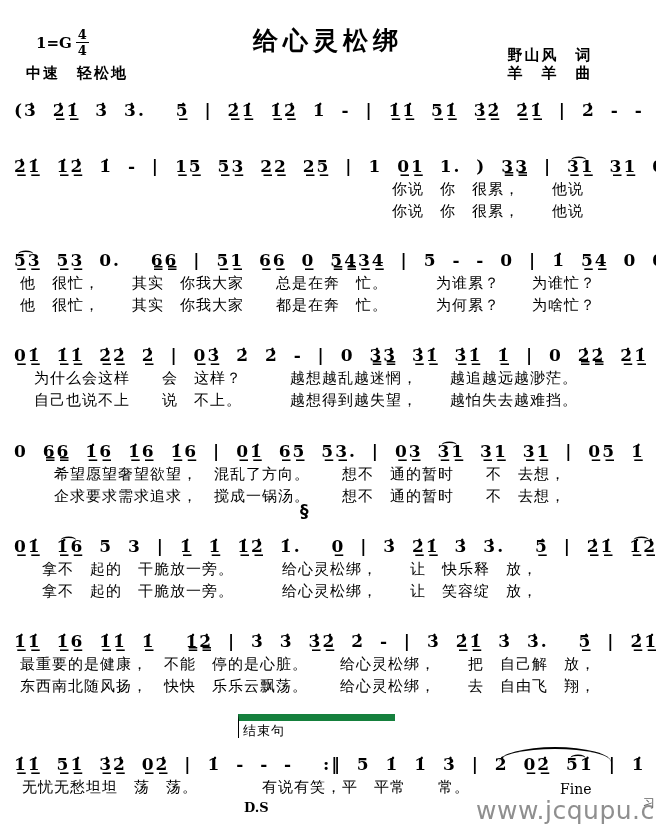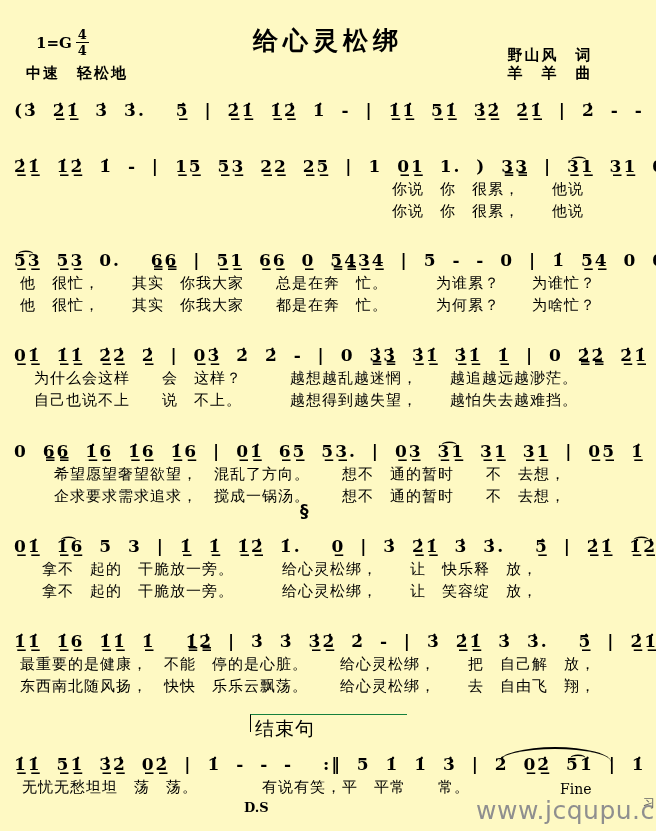--- a/index.html
+++ b/index.html
@@ -1,18 +1,18 @@
 <!DOCTYPE html>
 <html><head>
 <meta charset="utf-8">
 <style>
   html,body{margin:0;padding:0;background:#e9e9e9;}
   .sheet{
     position:relative;width:656px;height:831px;margin:0 auto;
-    background:#fef9c3;overflow:hidden;color:#000;
+    background:#ffffff;overflow:hidden;color:#000;
     font-family:"DejaVu Sans","Liberation Sans",sans-serif;
   }
   .abs{position:absolute;}
   
   .keysig{left:36px;top:28px;font-size:15px;font-weight:bold;display:flex;align-items:center;gap:4px;
           font-family:"DejaVu Serif","Liberation Serif",serif;}
   .meter{display:inline-flex;flex-direction:column;align-items:center;line-height:1;font-size:13px;}
   .meter .num{border-bottom:1px solid #000;padding:0 2px 1px;}
   .meter .den{padding-top:1px;}
   .title{left:0;top:24px;width:100%;text-align:center;font-size:25px;font-weight:bold;letter-spacing:5px;}
@@ -23,23 +23,23 @@
   
   .mline{left:14px;width:636px;}
   .notes{
     font-family:"DejaVu Serif","Liberation Serif",serif;
     font-size:17px;font-weight:bold;letter-spacing:2px;word-spacing:7px;
     white-space:pre;padding-top:6px;line-height:24px;
   }
   .lyric{font-size:15px;line-height:22px;white-space:pre;letter-spacing:1px;}
   .segno{left:300px;top:501px;font-size:17px;font-weight:bold;}
   .ending-bracket{
-    left:250px;top:714px;width:152px;height:16px;
-    border-top:1px solid #15803d;border-left:1px solid #000;
-    font-size:19px;padding:1px 0 0 4px;letter-spacing:1px;
+    left:238px;top:714px;width:152px;height:16px;
+    border-top:7px solid #15803d;border-left:1px solid #000;
+    font-size:13px;padding:1px 0 0 4px;letter-spacing:1px;
   }
   .ds{left:232px;top:800px;font-size:13px;font-weight:bold;
       font-family:"DejaVu Serif","Liberation Serif",serif;margin-left:12px;}
   .fine{left:560px;top:781px;font-size:14px;
         font-family:"DejaVu Serif","Liberation Serif",serif;}
   .big-tie{left:499px;top:747px;width:112px;height:13px;
            border-top:2px solid #000;border-radius:50% 50% 0 0/100% 100% 0 0;}
   .watermark{left:476px;top:796px;font-size:25px;color:#8f8f8f;letter-spacing:0.5px;
              font-family:"DejaVu Sans",sans-serif;}
   .edge-char{left:643px;top:795px;font-size:12px;color:#666;}

